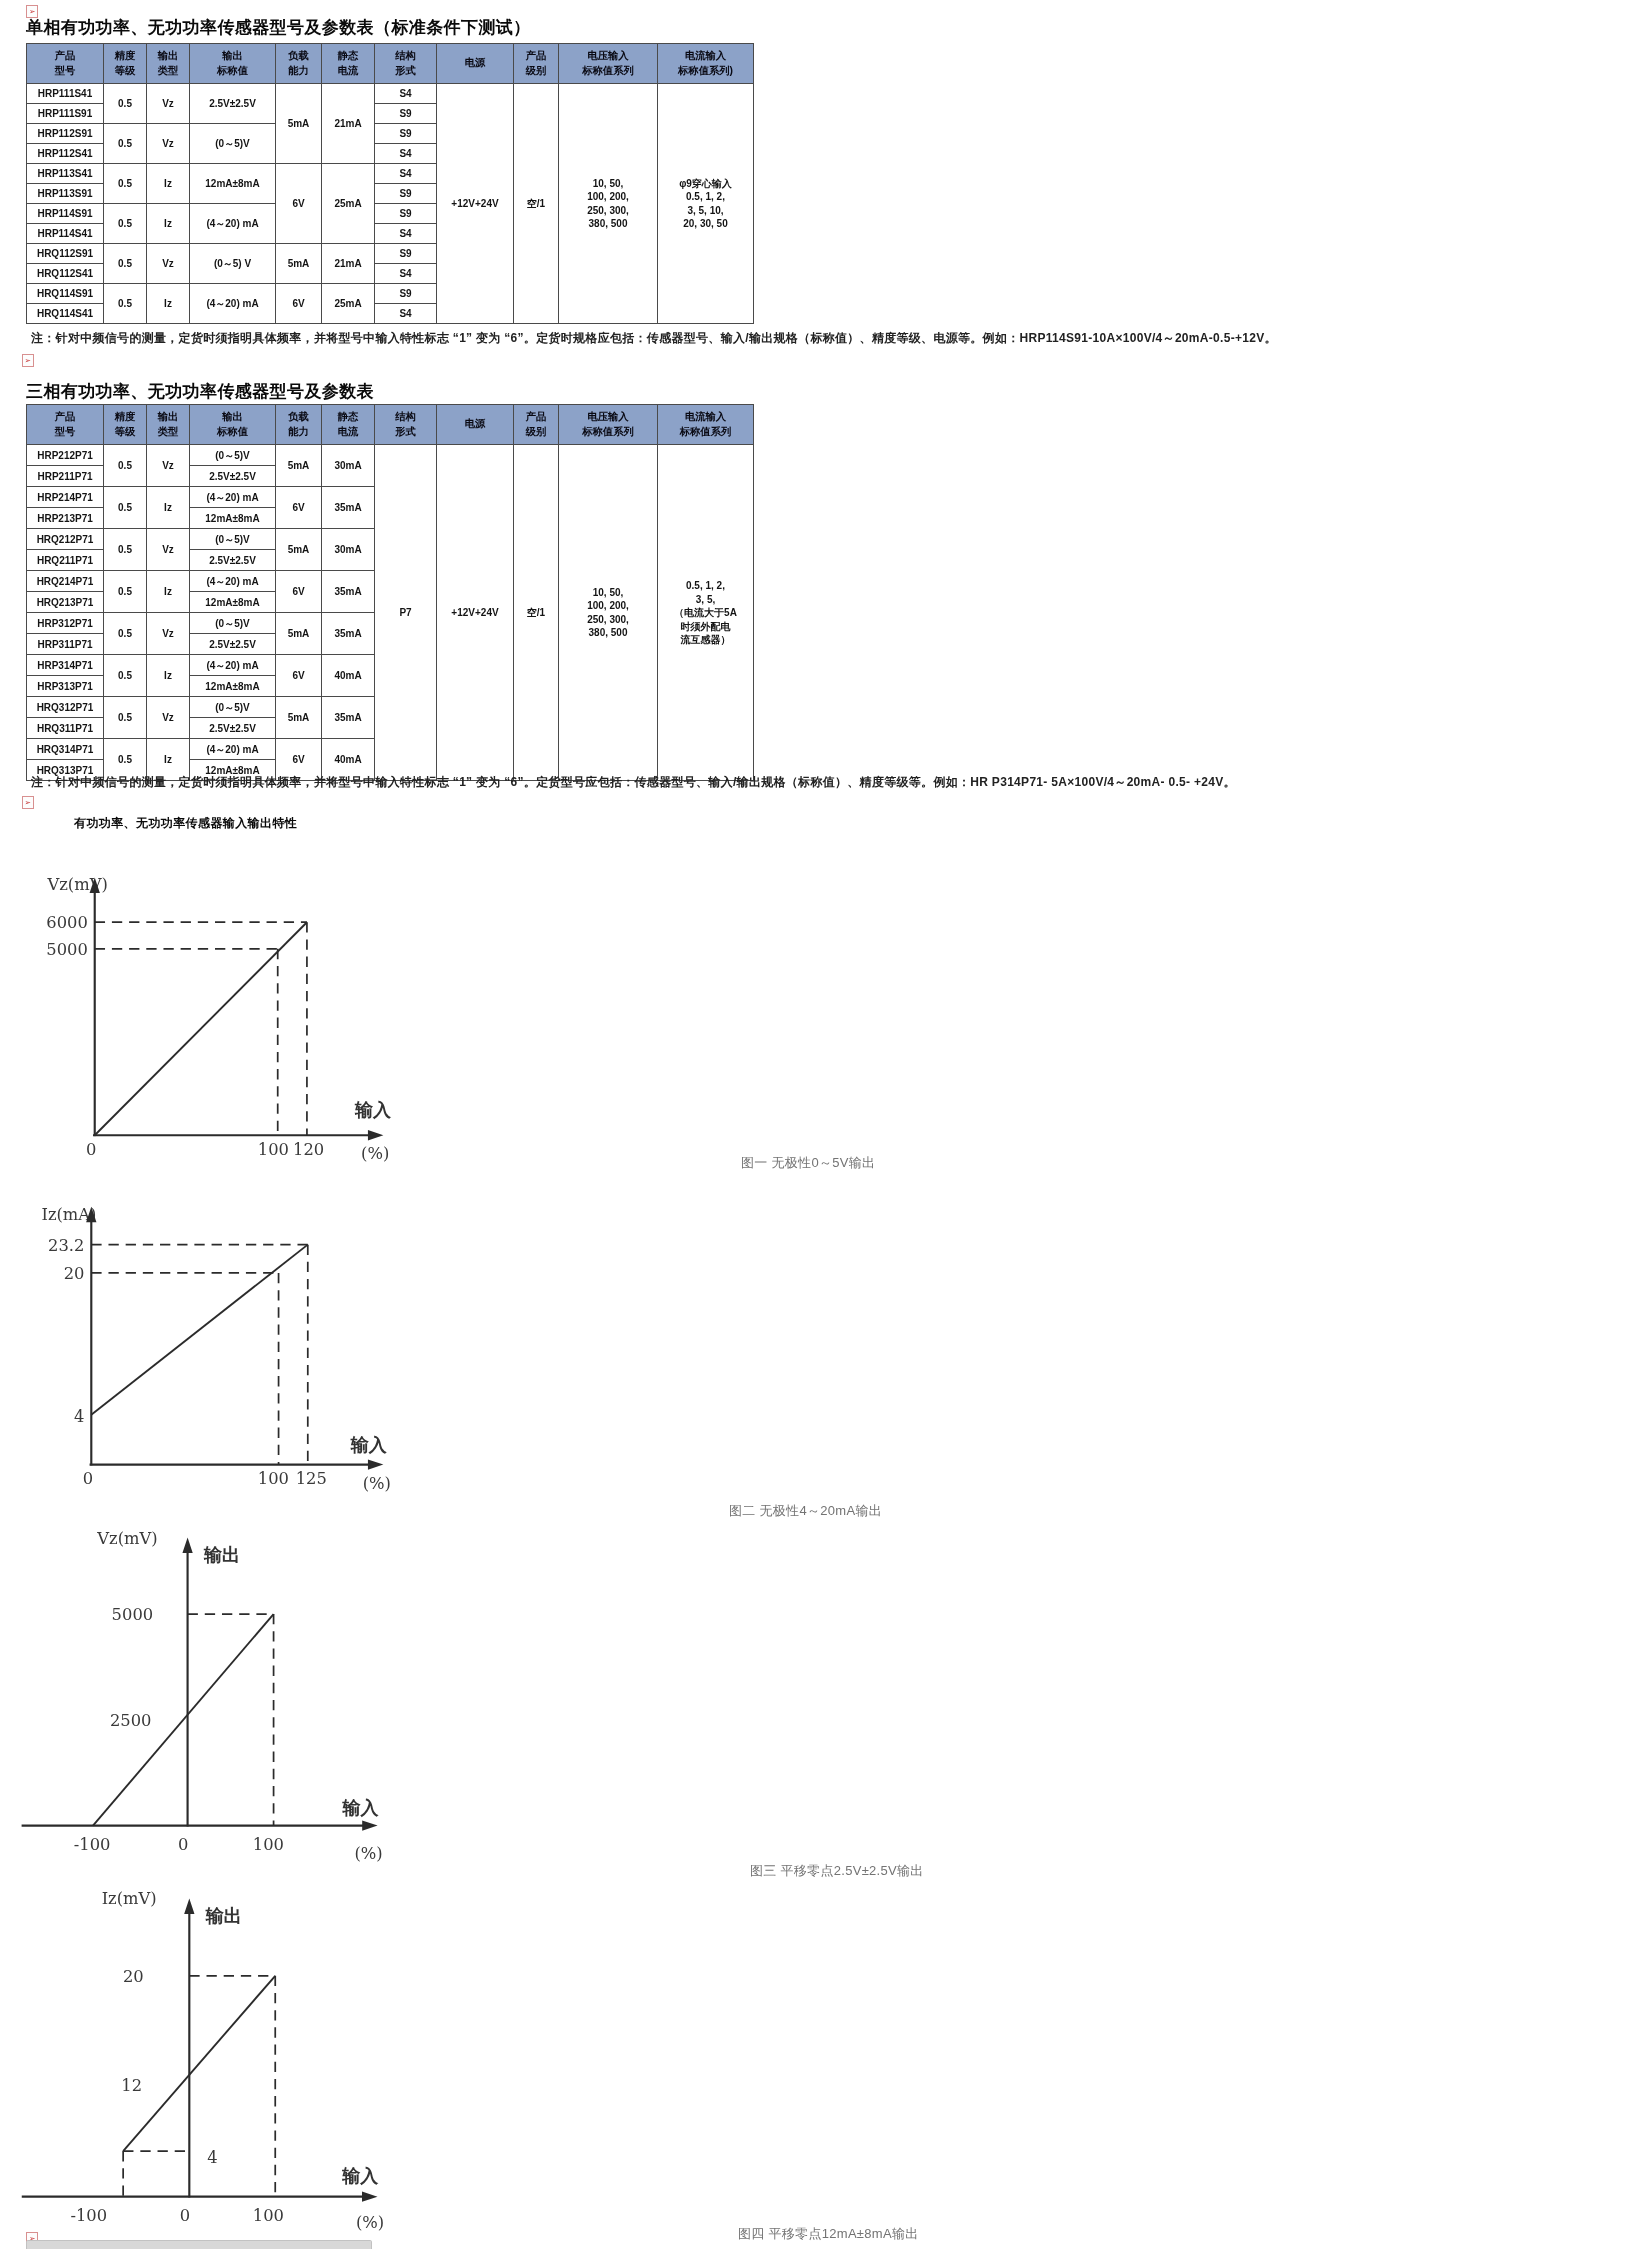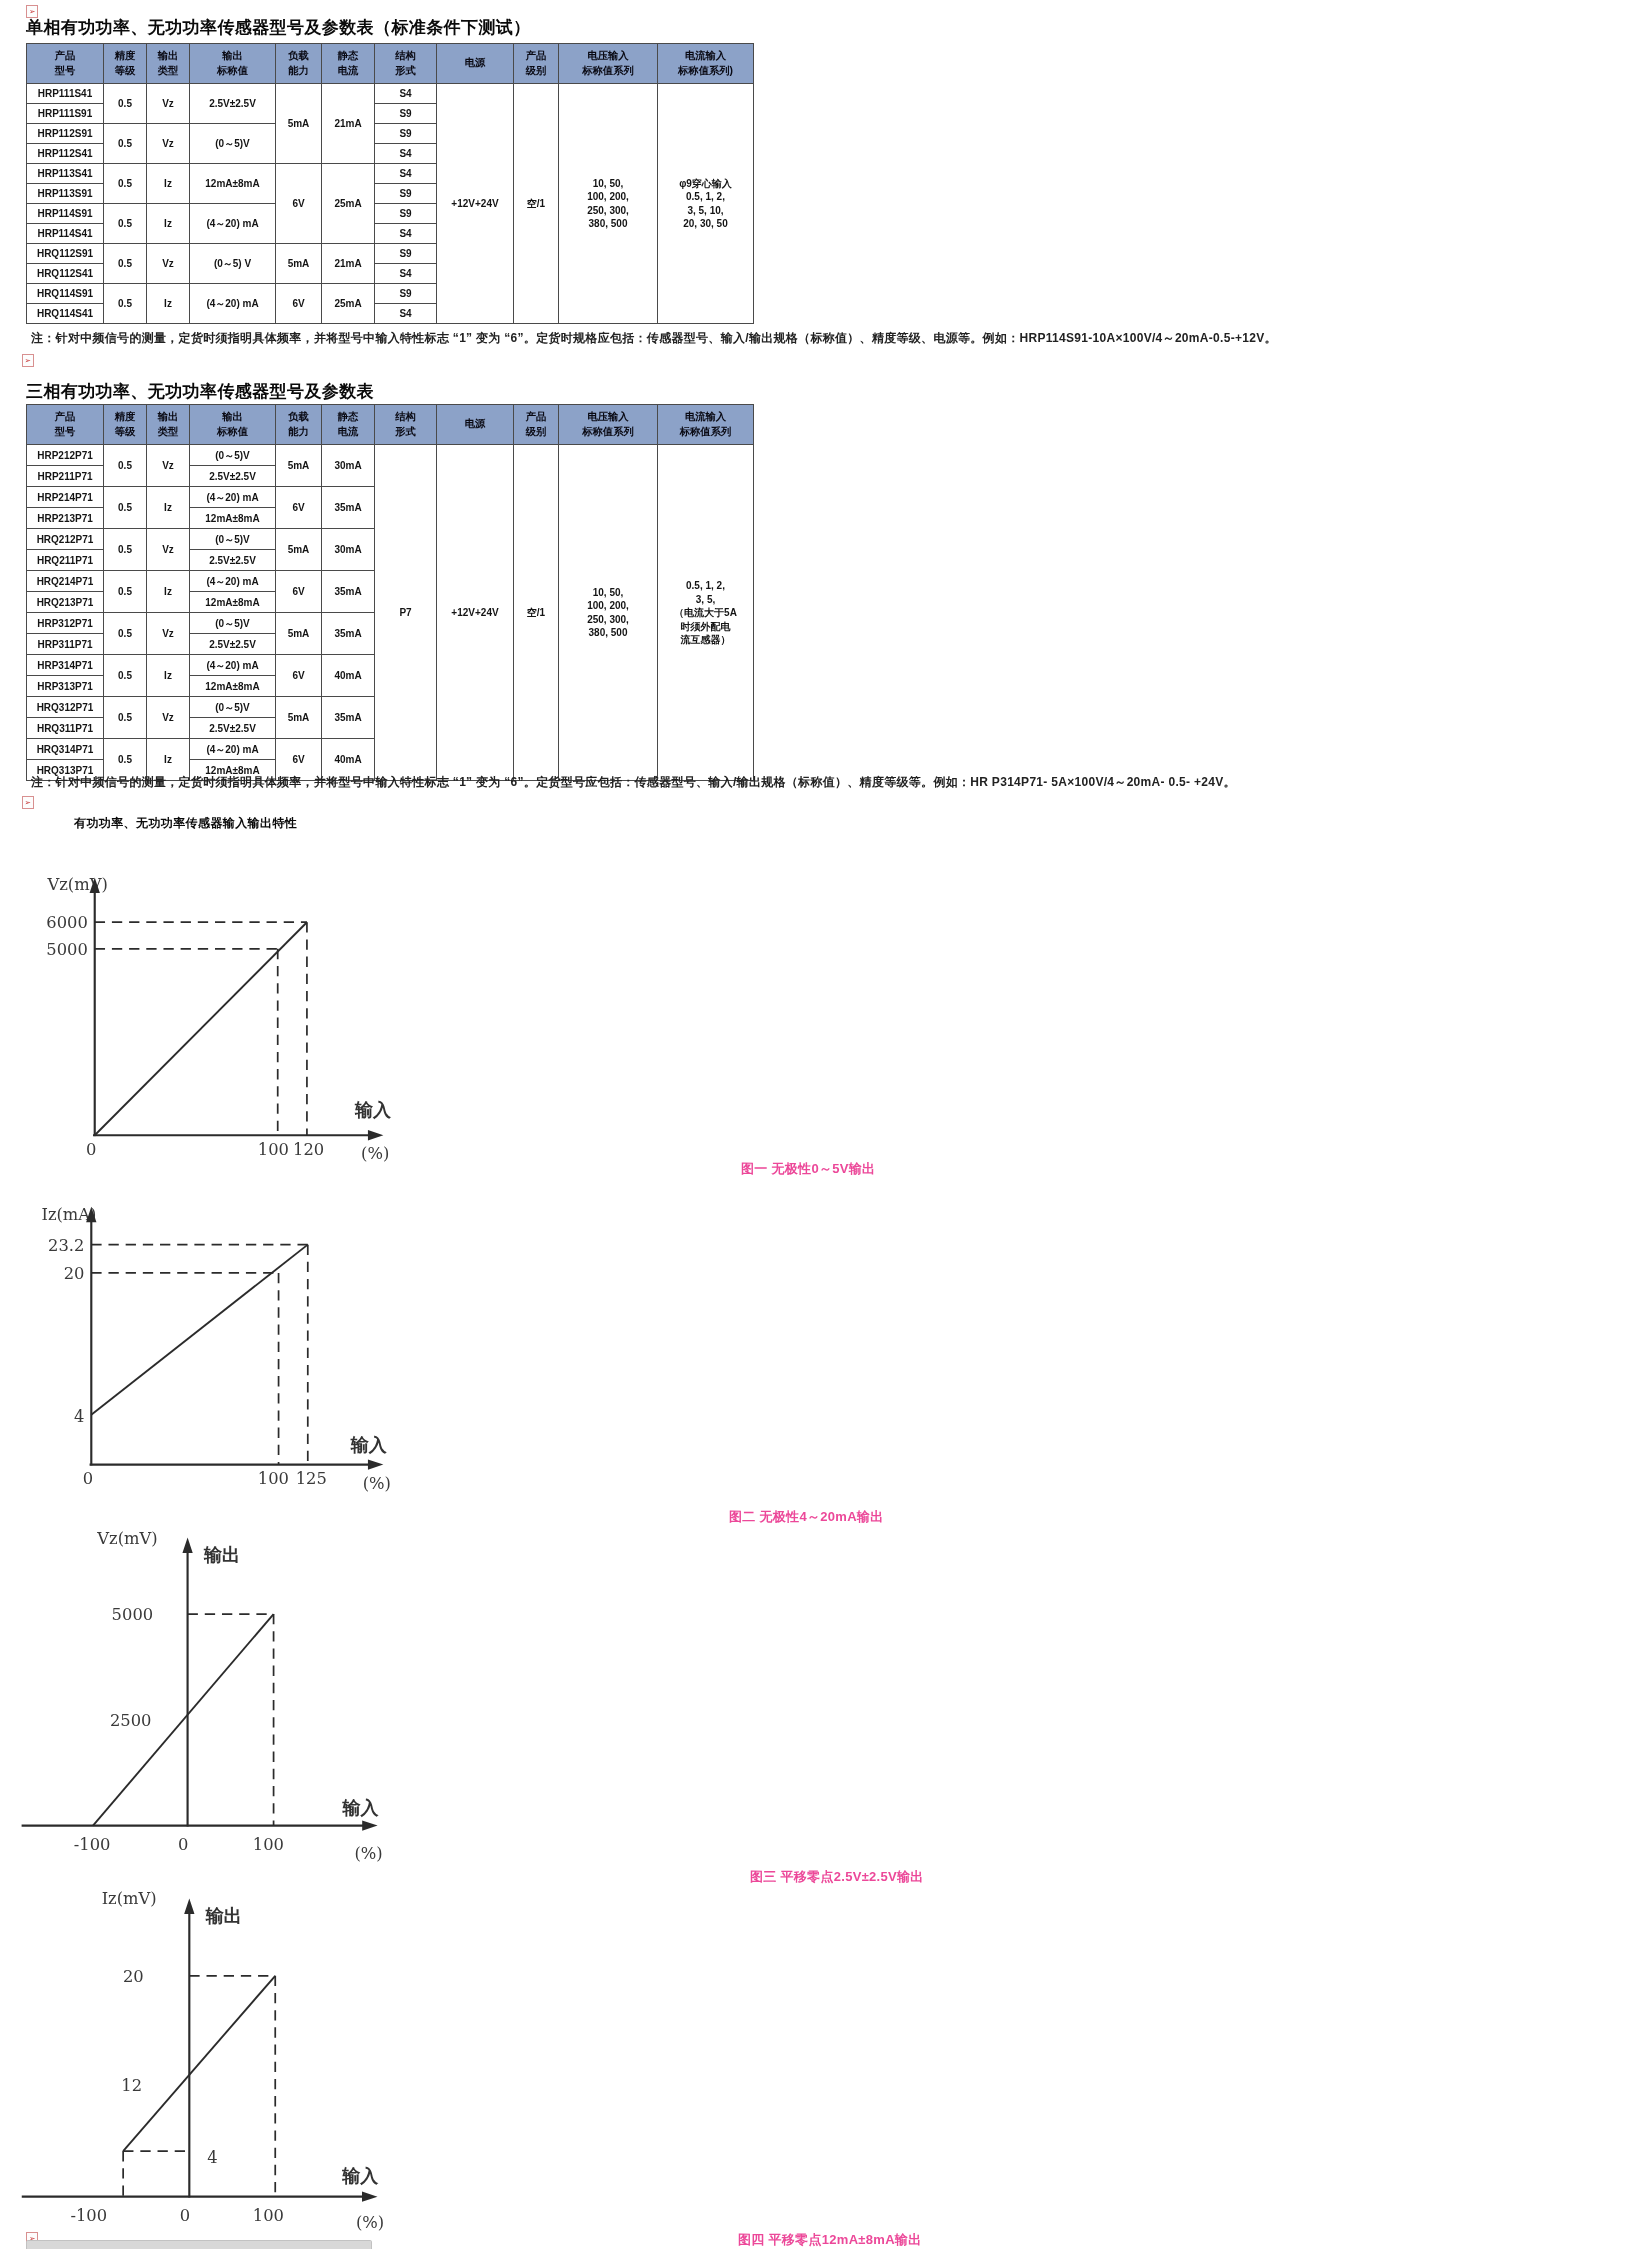--- a/index.html
+++ b/index.html
@@ -17,21 +17,21 @@
              text-align:center;vertical-align:middle;white-space:pre-line;
              line-height:1.35;padding:0 0.9px;}
   .t-rows-22 td{height:19px;margin-top:40px;}
   .t-rows-23 td{height:20px;}
   .broken-icon{width:10.3px;height:11.2px;border:0.9px solid #d89090;background:#fdfdfd;
                display:flex;align-items:center;justify-content:center;
                font-size:7.7px;color:#c43030;line-height:1;}
   .chart svg text{font-family:"DejaVu Serif",serif;fill:#3a3a3a;}
   .chart .tick{font-size:19px;}
   .chart .cjk{font-family:"Liberation Sans",sans-serif;font-size:21px;fill:#333;font-weight:bold;}
-  .caption{font-size:13px;color:#ec4899;font-weight:700;letter-spacing:0.3px;margin-top:6px;}
+  .caption{font-size:13px;color:#737373;font-weight:400;letter-spacing:0.3px;}
   .bottom-bar{background:#d8d8d8;border:0.9px solid #c2c2c2;border-radius:1.7px;}
 </style>
 </head>
 <body>
 
 <div class="abs broken-icon" style="left:26px;top:5.2px;">
     <span>➢</span>
   </div>
 <div class="abs broken-icon" style="left:21.5px;top:354px;">
     <span>➢</span>

